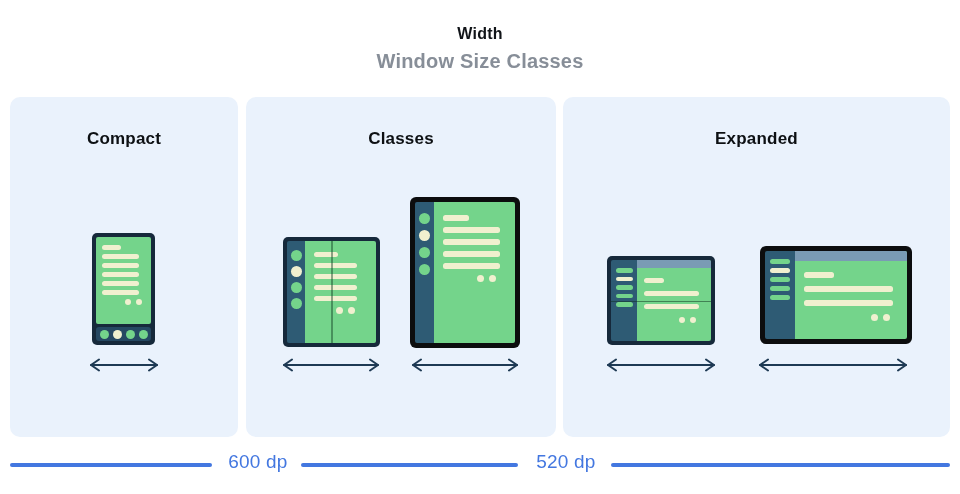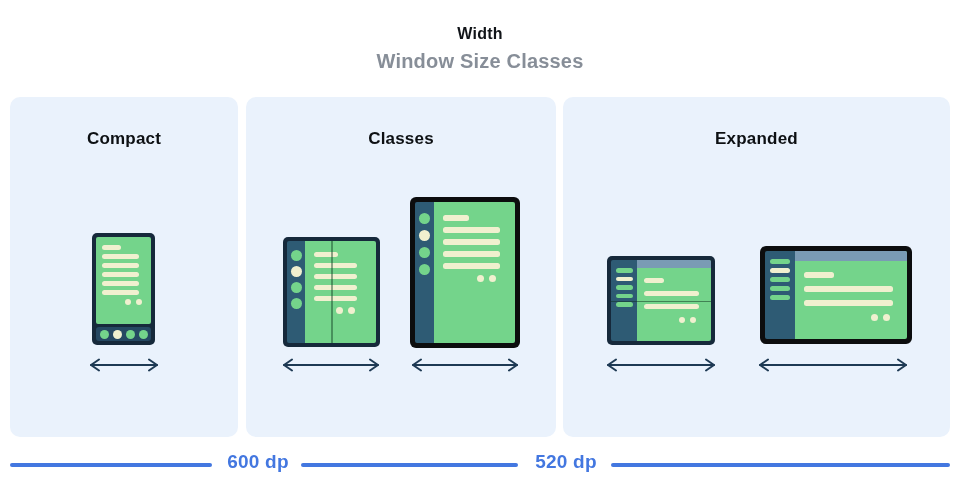--- a/index.html
+++ b/index.html
@@ -75,21 +75,21 @@
   .laptop .pad-bars{padding:11px 9px 0;}
   .laptop .pad-bars .sk{margin-bottom:8px;height:6px;}
 
   
   .arrow{position:absolute;top:260px;height:16px;}
   .arrow svg{display:block;}
 
   
   .scale-line{position:absolute;top:463px;height:4px;border-radius:2px;background:#4377E0;}
   .scale-label{position:absolute;top:451px;width:86px;text-align:center;
-    font-size:19px;font-weight:700;color:#4377E0;letter-spacing:.2px;}
+    font-size:19px;font-weight:400;color:#4377E0;letter-spacing:.2px;}
 </style>
 </head>
 <body>
 
 <div class="stage">
 
   <div class="hdr">
     <div class="title">Width</div>
     <div class="subtitle">Window Size Classes</div>
   </div>

